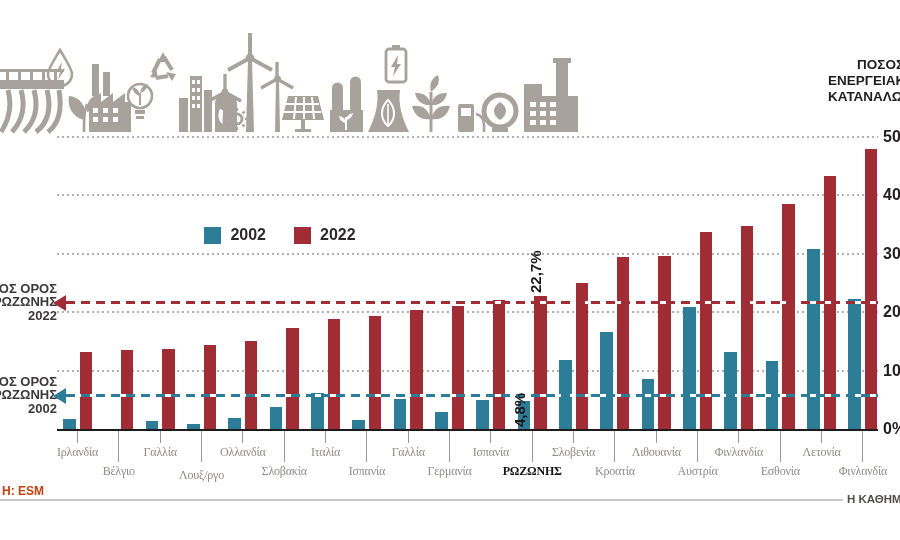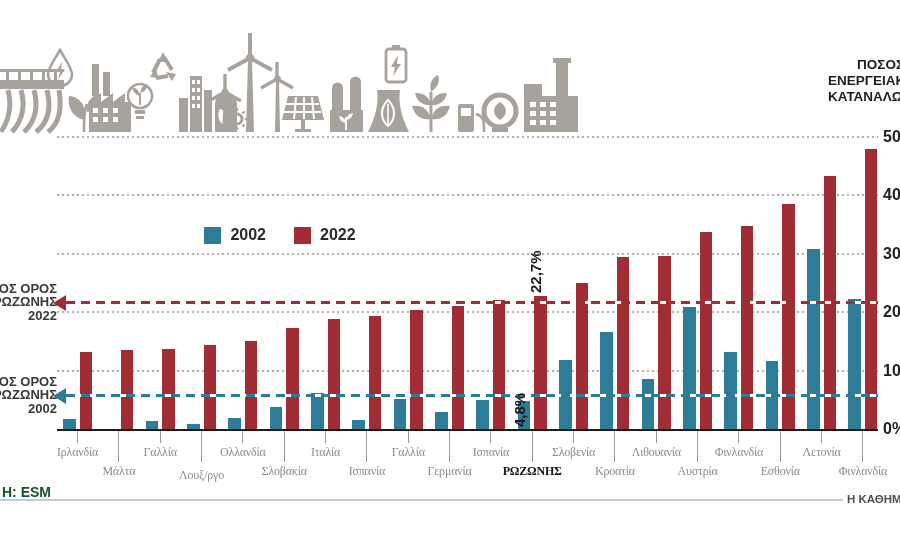--- a/index.html
+++ b/index.html
@@ -20,21 +20,21 @@
   .ylab{position:absolute;width:34px;font-weight:700;font-size:16px;line-height:18px;color:#232021;}
   .bar{position:absolute;}
   .tick{position:absolute;width:1px;background:#9a9795;}
   .xlab{position:absolute;width:90px;text-align:center;font-size:12px;color:#8f8b89;letter-spacing:-0.2px;font-family:Liberation Serif, serif;}
   .xlab.em{font-weight:700;color:#161414;}
   .baseline{position:absolute;height:2.5px;background:#1d1b1c;}
   .avgdash{position:absolute;height:3.5px;}
   .arrow{position:absolute;width:0;height:0;border:8px solid transparent;border-left:0;}
   .ann{position:absolute;transform-origin:0 0;transform:rotate(-90deg);
        font-weight:700;font-size:15px;color:#1b1819;white-space:nowrap;}
-  .source{position:absolute;left:2px;top:484px;font-weight:700;font-size:14px;color:#14532d;}
+  .source{position:absolute;left:2px;top:484px;font-weight:700;font-size:12px;color:#c2410c;}
   .rule{position:absolute;left:0;top:499px;width:843px;height:2px;background:#cbc9c7;}
   .credit{position:absolute;left:847px;top:493px;font-weight:700;font-size:11.5px;color:#514d4a;white-space:nowrap;}
 </style>
 </head>
 <body>
 
 <div class="canvas">
 
   <svg class="icons" width="580" height="112" viewBox="0 0 580 112" fill="#a8a29d">
     <g>
@@ -236,21 +236,21 @@
       <div class="grid" style="left: 57px; top: 194.4px; width: 821px;"></div>
       <div class="ylab" style="left: 883px; top: 186.4px;">40</div>
       <div class="grid" style="left: 57px; top: 136px; width: 821px;"></div>
       <div class="ylab" style="left: 883px; top: 128px;">50</div>
       <div class="bar" style="left: 63px; top: 419.072px; width: 12.5px; height: 9.928px; background: rgb(45, 125, 152);"></div>
       <div class="bar" style="left: 79.5px; top: 352.496px; width: 12.5px; height: 76.504px; background: rgb(160, 44, 53);"></div>
       <div class="tick" style="left: 77px; top: 431px; height: 12px;"></div>
       <div class="xlab" style="left: 32.5px; top: 445px;">Ιρλανδία</div>
       <div class="bar" style="left: 120.84px; top: 350.16px; width: 12.5px; height: 78.84px; background: rgb(160, 44, 53);"></div>
       <div class="tick" style="left: 118.34px; top: 431px; height: 31px;"></div>
-      <div class="xlab" style="left: 73.84px; top: 464px;">Μάλτα</div>
+      <div class="xlab" style="left: 73.84px; top: 464px;">Βέλγιο</div>
       <div class="bar" style="left: 145.68px; top: 421.408px; width: 12.5px; height: 7.592px; background: rgb(45, 125, 152);"></div>
       <div class="bar" style="left: 162.18px; top: 348.992px; width: 12.5px; height: 80.008px; background: rgb(160, 44, 53);"></div>
       <div class="tick" style="left: 159.68px; top: 431px; height: 12px;"></div>
       <div class="xlab" style="left: 115.18px; top: 445px;">Γαλλία</div>
       <div class="bar" style="left: 187.02px; top: 424.328px; width: 12.5px; height: 4.672px; background: rgb(45, 125, 152);"></div>
       <div class="bar" style="left: 203.52px; top: 344.904px; width: 12.5px; height: 84.096px; background: rgb(160, 44, 53);"></div>
       <div class="tick" style="left: 201.02px; top: 431px; height: 31px;"></div>
       <div class="xlab" style="left: 156.52px; top: 468px;">Λουξ/ργο</div>
       <div class="bar" style="left: 228.36px; top: 418.488px; width: 12.5px; height: 10.512px; background: rgb(45, 125, 152);"></div>
       <div class="bar" style="left: 244.86px; top: 341.4px; width: 12.5px; height: 87.6px; background: rgb(160, 44, 53);"></div>

